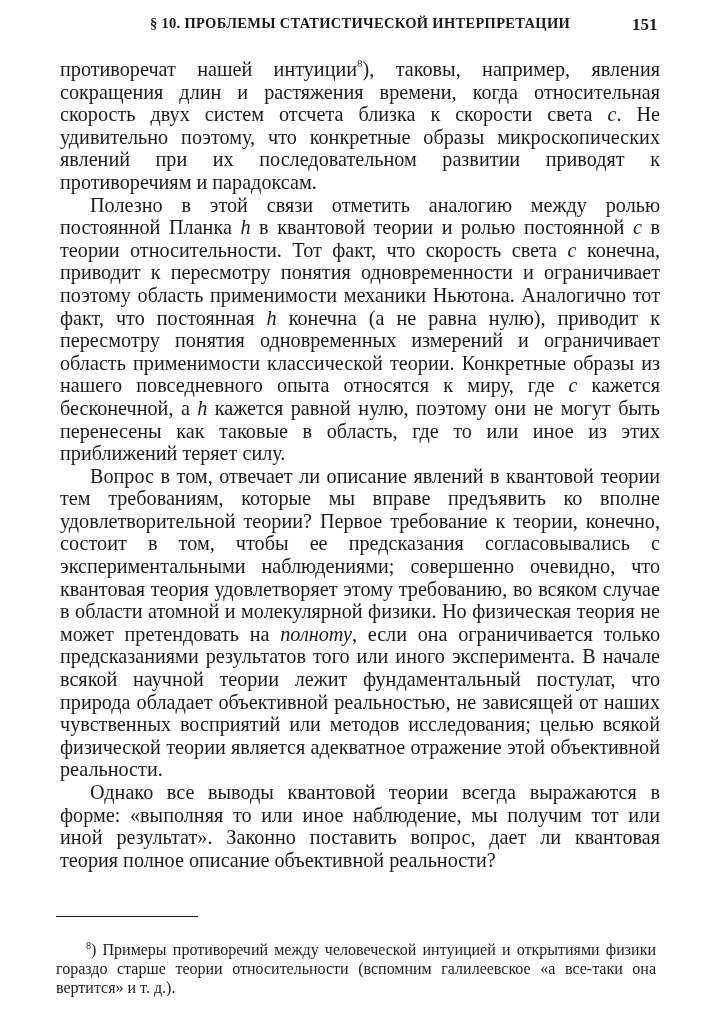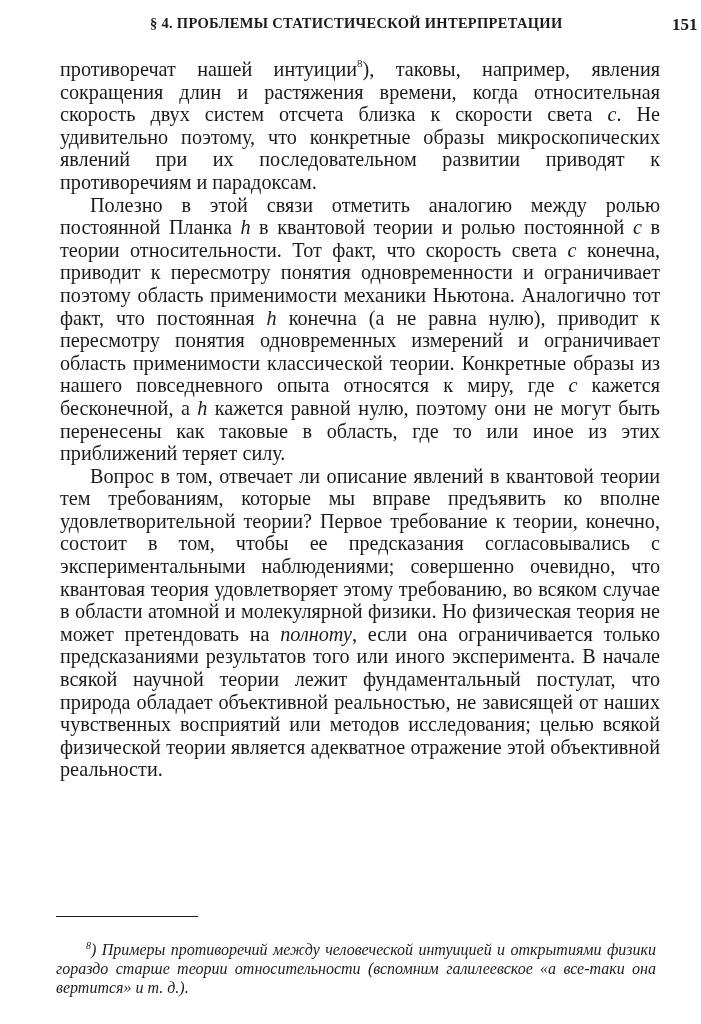--- a/index.html
+++ b/index.html
@@ -11,57 +11,58 @@
     .running-head {
       position: absolute; top: 15px; left: 0; width: 701px; height: 24px;
     }
     .running-head .title {
       position: absolute; left: 150px; top: 0;
       font-size: 14.5px; letter-spacing: 0.3px; font-weight: bold;
       white-space: nowrap;
     }
     .running-head .pageno {
       position: absolute; left: 632px; top: 0;
-      font-size: 17px; font-weight: bold; margin-left: 40px;
+      font-size: 17px; font-weight: bold;
     }
     .body-text {
       position: absolute; left: 60px; top: 58px; width: 600px;
       font-size: 20.2px; line-height: 22.6px;
       text-align: justify;
     }
     .body-text p { margin: 0; text-indent: 30px; }
     .body-text p.cont { text-indent: 0; }
     .body-text sup { font-size: 11px; vertical-align: 9px; line-height: 0; }
     .body-text i { font-style: italic; }
     .footnote-rule {
       position: absolute; left: 56px; top: 916px; width: 142px; height: 0;
       border-top: 1.5px solid #1a1a1a;
     }
     .footnote {
       position: absolute; left: 56px; top: 940px; width: 600px;
-      font-size: 16px; line-height: 19px; text-align: justify; font-style: italic;
+      font-size: 16px; line-height: 19px; text-align: justify;
     }
     .footnote p { margin: 0; text-indent: 30px; }
     .footnote sup { font-size: 10px; vertical-align: 6px; line-height: 0; }
   </style>
 </head>
 <body>
 
 <div class="running-head">
-  <span class="title">§ 4. ПРОБЛЕМЫ СТАТИСТИЧЕСКОЙ ИНТЕРПРЕТАЦИИ</span>
+  <span class="title">§ 10. ПРОБЛЕМЫ СТАТИСТИЧЕСКОЙ ИНТЕРПРЕТАЦИИ</span>
   <span class="pageno">151</span>
 </div>
 
 <div class="body-text">
   <p class="cont"><span>противоречат нашей интуиции</span><sup>8</sup><span>), таковы, например, явления сокращения длин и растяжения времени, когда относительная скорость двух систем отсчета близка к скорости света </span><i>c</i><span>. Не удивительно поэтому, что конкретные образы микроскопических явлений при их последовательном развитии приводят к противоречиям и парадоксам.</span></p>
 
   <p><span>Полезно в этой связи отметить аналогию между ролью постоянной Планка </span><i>h</i><span> в квантовой теории и ролью постоянной </span><i>c</i><span> в теории относительности. Тот факт, что скорость света </span><i>c</i><span> конечна, приводит к пересмотру понятия одновременности и ограничивает поэтому область применимости механики Ньютона. Аналогично тот факт, что постоянная </span><i>h</i><span> конечна (а не равна нулю), приводит к пересмотру понятия одновременных измерений и ограничивает область применимости классической теории. Конкретные образы из нашего повседневного опыта относятся к миру, где </span><i>c</i><span> кажется бесконечной, а </span><i>h</i><span> кажется равной нулю, поэтому они не могут быть перенесены как таковые в область, где то или иное из этих приближений теряет силу.</span></p>
 
 
   <p><span>Вопрос в том, отвечает ли описание явлений в квантовой теории тем требованиям, которые мы вправе предъявить ко вполне удовлетворительной теории? Первое требование к теории, конечно, состоит в том, чтобы ее предсказания согласовывались с экспериментальными наблюдениями; совершенно очевидно, что квантовая теория удовлетворяет этому требованию, во всяком случае в области атомной и молекулярной физики. Но физическая теория не может претендовать на </span><i>полноту</i><span>, если она ограничивается только предсказаниями результатов того или иного эксперимента. В начале всякой научной теории лежит фундаментальный постулат, что природа обладает объективной реальностью, не зависящей от наших чувственных восприятий или методов исследования; целью всякой физической теории является адекватное отражение этой объективной реальности.</span></p>
 
+  <p>Однако все выводы квантовой теории всегда выражаются в форме: «выполняя то или иное наблюдение, мы получим тот или иной результат». Законно поставить вопрос, дает ли квантовая теория полное описание объективной реальности?</p>
 </div>
 
 <div class="footnote-rule"></div>
 
 <div class="footnote">
   <p><sup>8</sup><span>) Примеры противоречий между человеческой интуицией и открытиями физики гораздо старше теории относительности (вспомним галилеевское «а все-таки она вертится» и т. д.).</span></p>
 </div>
 
 </body></html>

